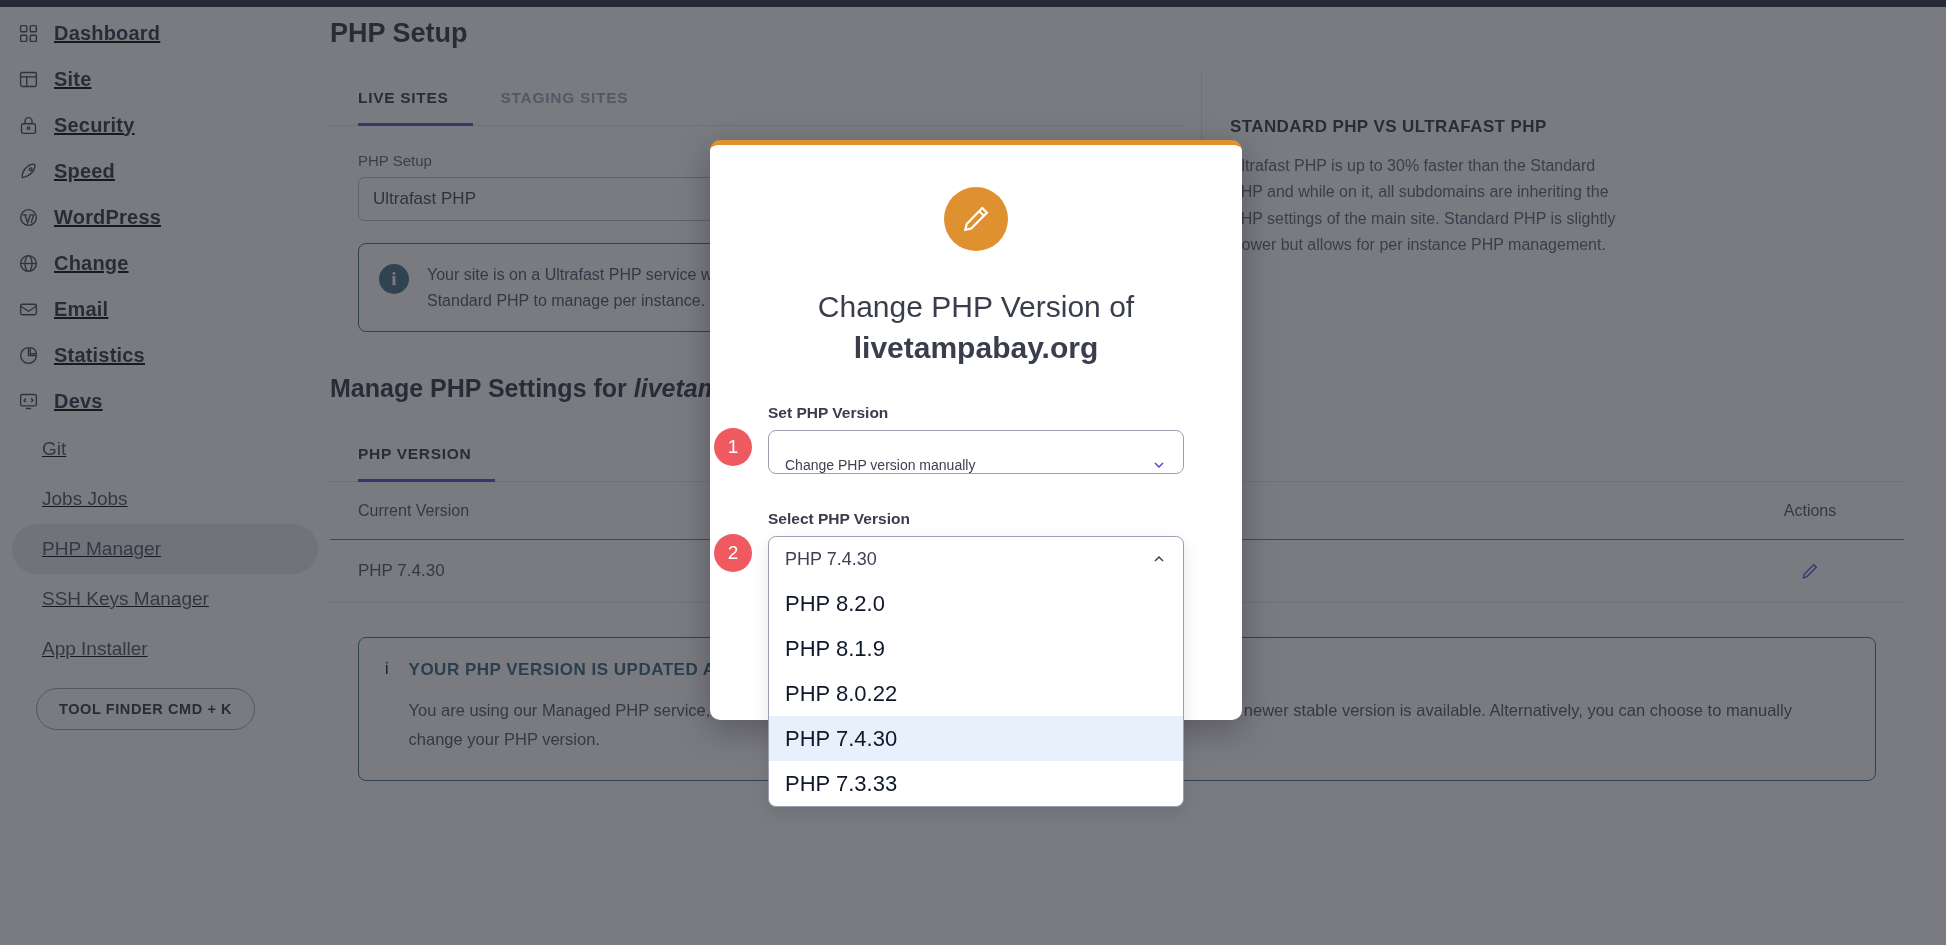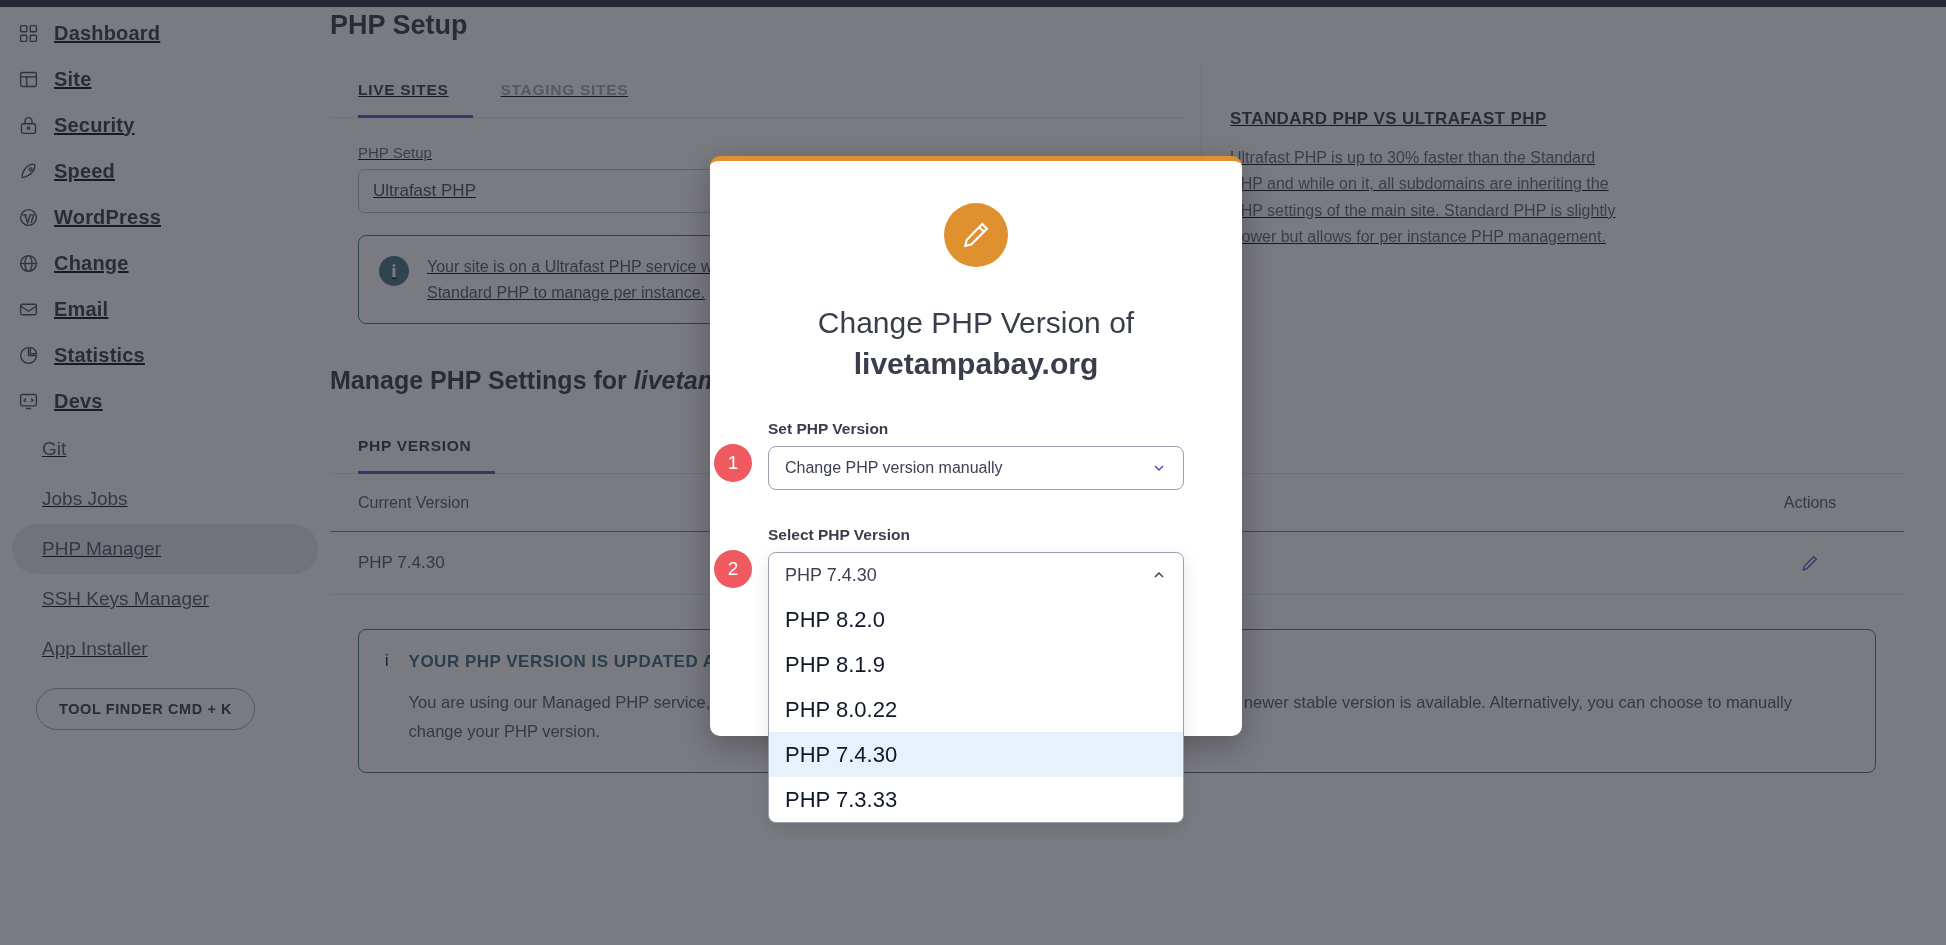--- a/index.html
+++ b/index.html
@@ -85,29 +85,29 @@
     letter-spacing: 0.6px;
     color: #2b2e3e;
     cursor: pointer;
     background: transparent;
   }
 
   
   .main {
     flex: 1 1 auto;
     position: relative;
-    padding: 0 42px 0 0;
+    padding: 8px 42px 0 0;
     overflow: hidden;
   }
   .page-title {
     font-size: 27px; font-weight: bold; color: #2b2e3e;
     margin: 10px 0 0 0;
     padding-left: 0;
   }
-  .content-row { display: flex; gap: 0; margin-top: 22px; text-decoration: underline; }
+  .content-row { display: flex; gap: 0; margin-top: 22px; }
 
   .card-left { flex: 1 1 auto; max-width: 855px; }
   .tabs {
     display: flex; gap: 0;
     border-bottom: 1px solid #e2e4ea;
     padding-left: 28px;
   }
   .tab {
     padding: 18px 24px 16px 0;
     margin-right: 28px;
@@ -203,21 +203,21 @@
   
   .dim {
     position: absolute; inset: 0;
     background: rgba(40,42,52,0.62);
     z-index: 20;
   }
 
   
   .modal {
     position: absolute;
-    left: 710px; top: 156px;
+    left: 710px; top: 140px;
     width: 532px; height: 580px;
     background: #ffffff;
     border-radius: 10px;
     border-top: 5px solid #e0912f;
     z-index: 30;
     box-shadow: 0 10px 34px rgba(0,0,0,0.28);
   }
   .modal-pencil {
     width: 64px; height: 64px; border-radius: 50%;
     background: #e0912f;
@@ -235,23 +235,23 @@
 
   .modal-field { margin: 36px 58px 0 58px; position: relative; }
   .modal-field-label {
     font-size: 15.5px; font-weight: bold; color: #3a3d4c; margin-bottom: 8px;
   }
   .modal-select {
     height: 44px;
     border: 1px solid #9aa0b0;
     border-radius: 8px;
     background: #fff;
-    display: flex; align-items: center; justify-content: space-between;
+    display: flex; align-items: flex-end; justify-content: space-between;
     padding: 0 16px;
-    font-size: 16px; color: #3d4152;
+    font-size: 14px; color: #3d4152;
     cursor: pointer;
   }
   .modal-select .chev2 { color: #4d4ec6; font-size: 15px; }
 
   .badge {
     position: absolute;
     left: -54px; top: 24px;
     width: 38px; height: 38px;
     border-radius: 50%;
     background: #ee5a60;

